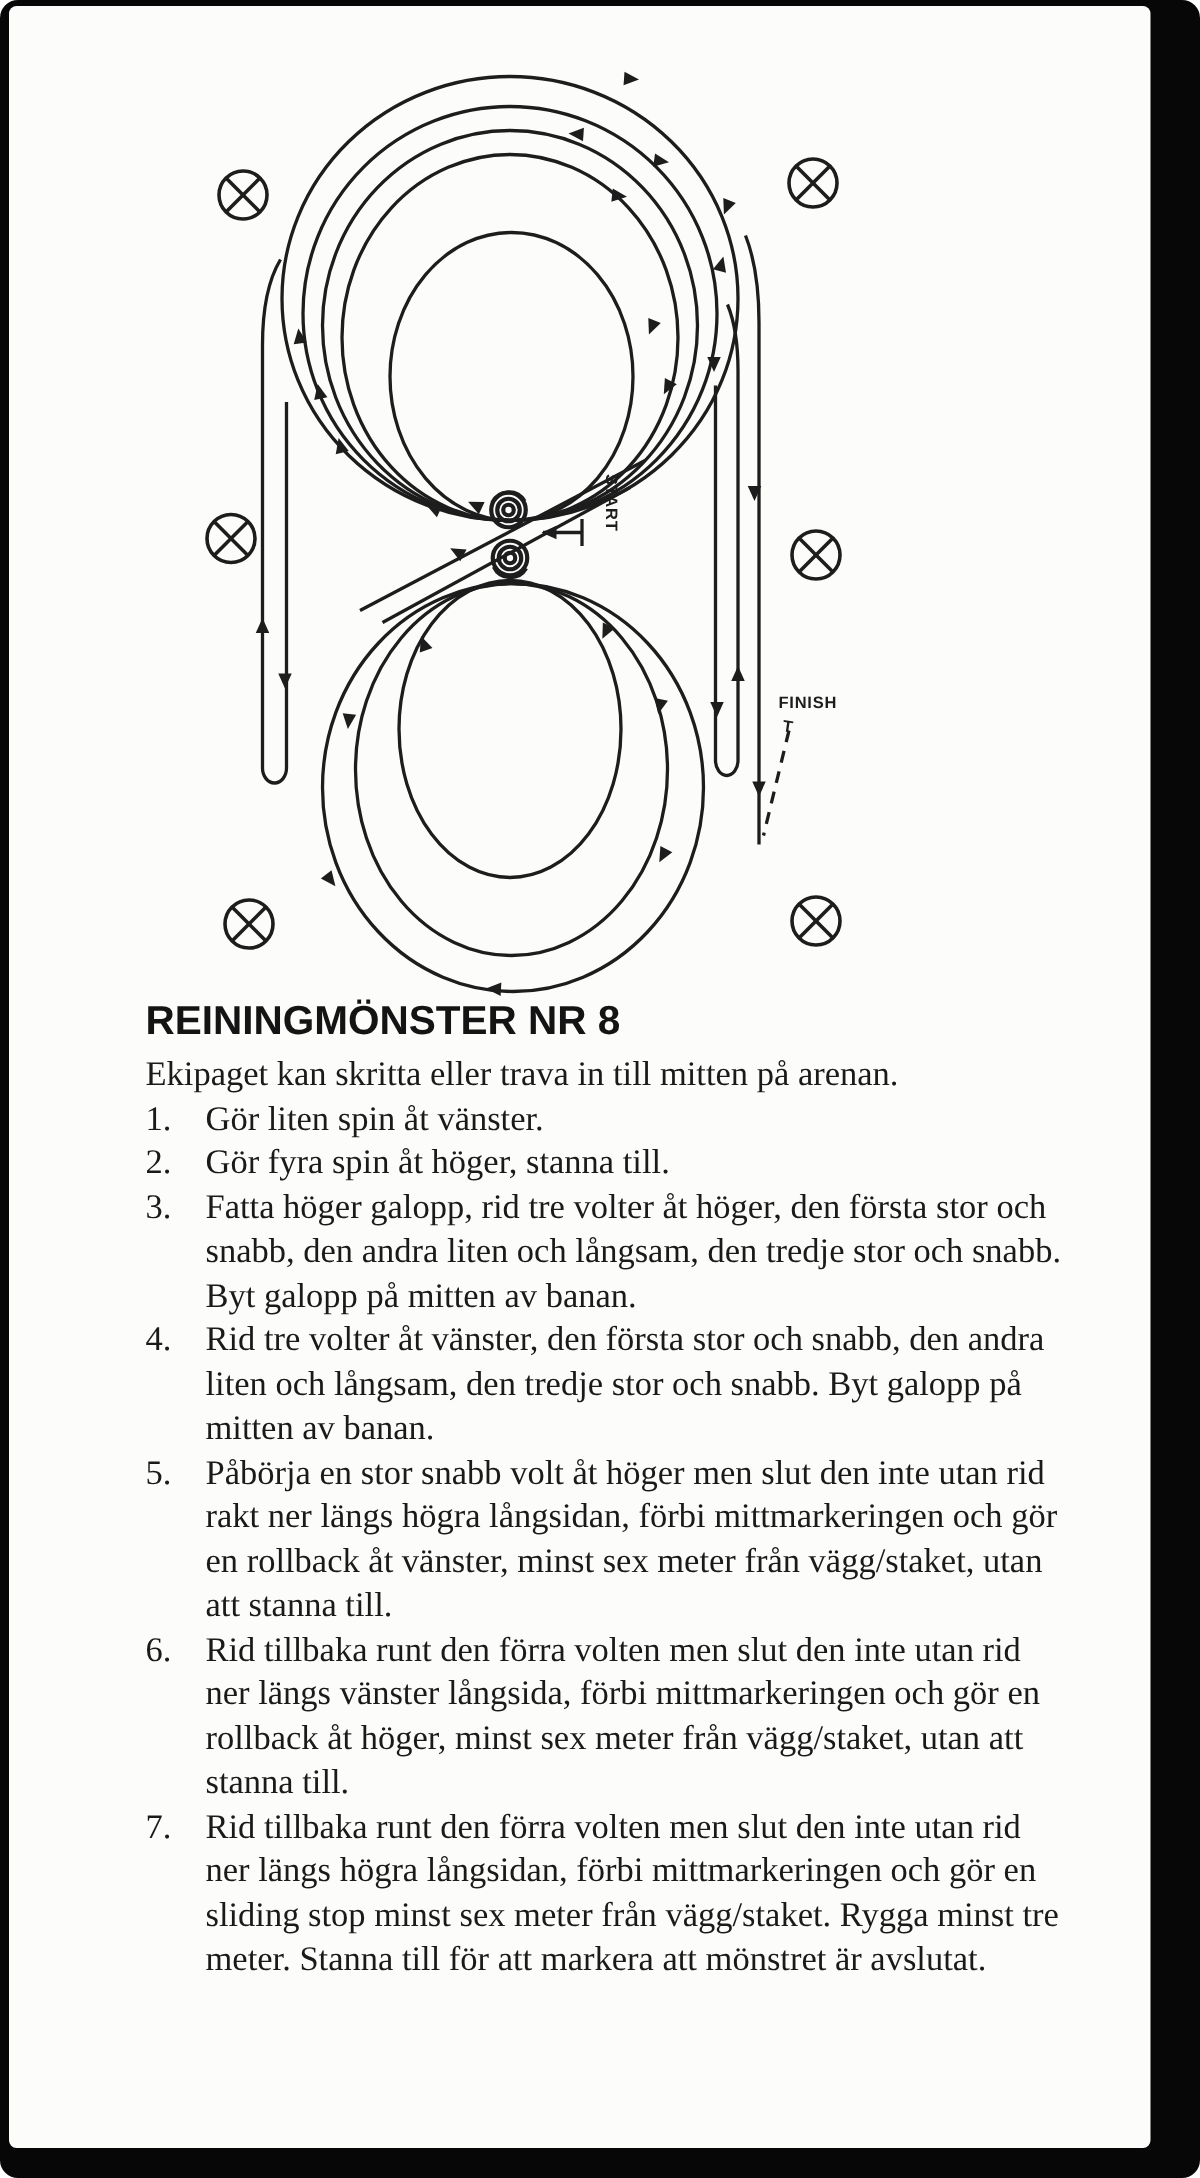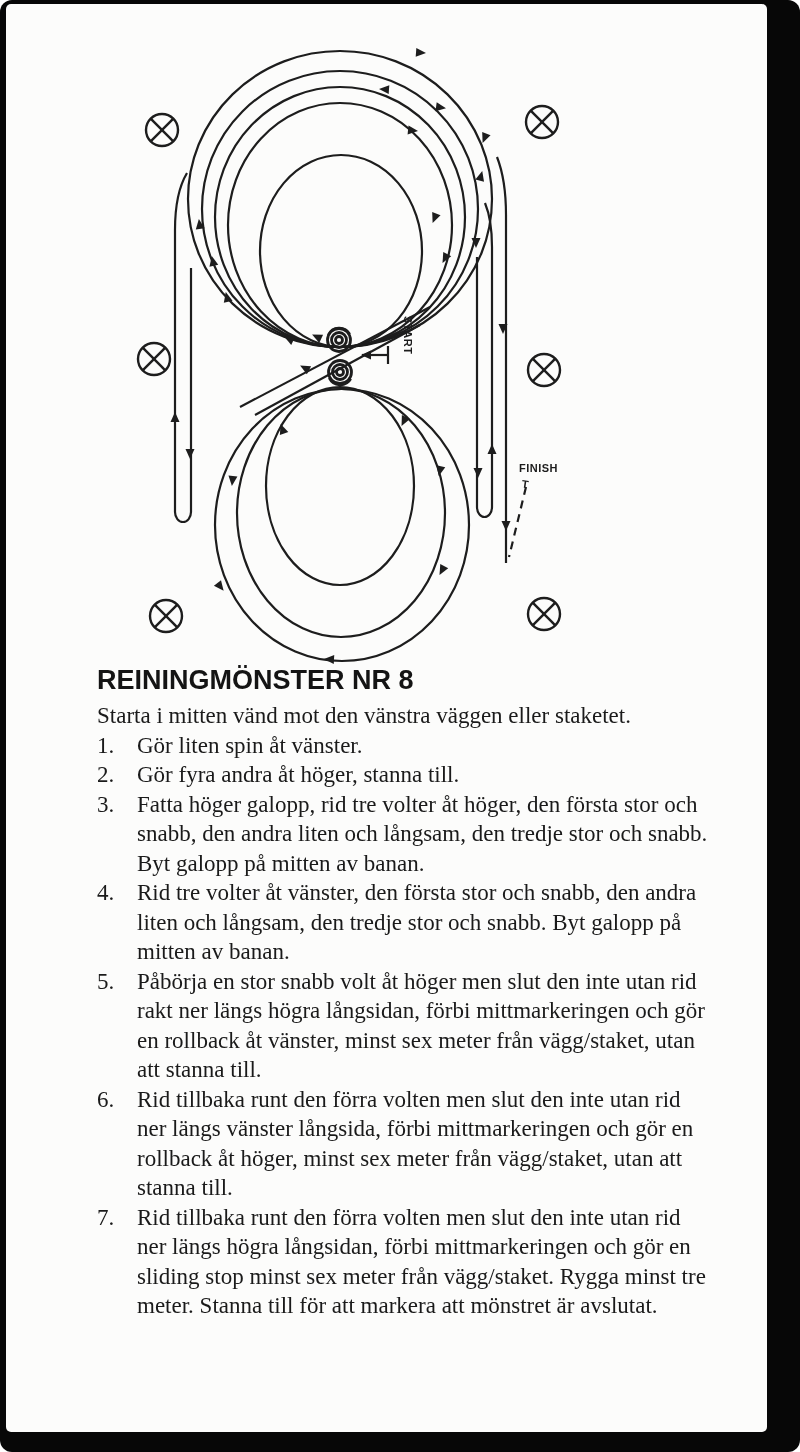--- a/index.html
+++ b/index.html
@@ -158,31 +158,31 @@
             <polygon points="-9,-4.5 1,0 -9,4.5" transform="translate(128,565) rotate(52)" fill="#1d1d1d"></polygon>
             <polygon points="-9,-4.5 1,0 -9,4.5" transform="translate(230,634) rotate(183)" fill="#1d1d1d"></polygon>
           </g>
       </svg>
     </div>
 
     <div class="content">
       <h1 class="doc-title">REININGMÖNSTER NR 8</h1>
 
       <div class="intro">
-        <p>Starta i mitten vänd mot den vänstra väggen eller staketet.</p>
+        <p>Ekipaget kan skritta eller trava in till mitten på arenan.</p>
       </div>
 
       <div class="steps">
         <div class="step">
           <span class="num">1.</span>
           <span class="txt">Gör liten spin åt vänster.</span>
         </div>
         <div class="step">
           <span class="num">2.</span>
-          <span class="txt">Gör fyra andra åt höger, stanna till.</span>
+          <span class="txt">Gör fyra spin åt höger, stanna till.</span>
         </div>
         <div class="step">
           <span class="num">3.</span>
           <span class="txt">Fatta höger galopp, rid tre volter åt höger, den första stor och snabb, den andra liten och långsam, den tredje stor och snabb. Byt galopp på mitten av banan.</span>
         </div>
         <div class="step">
           <span class="num">4.</span>
           <span class="txt">Rid tre volter åt vänster, den första stor och snabb, den andra liten och långsam, den tredje stor och snabb. Byt galopp på mitten av banan.</span>
         </div>
         <div class="step">

